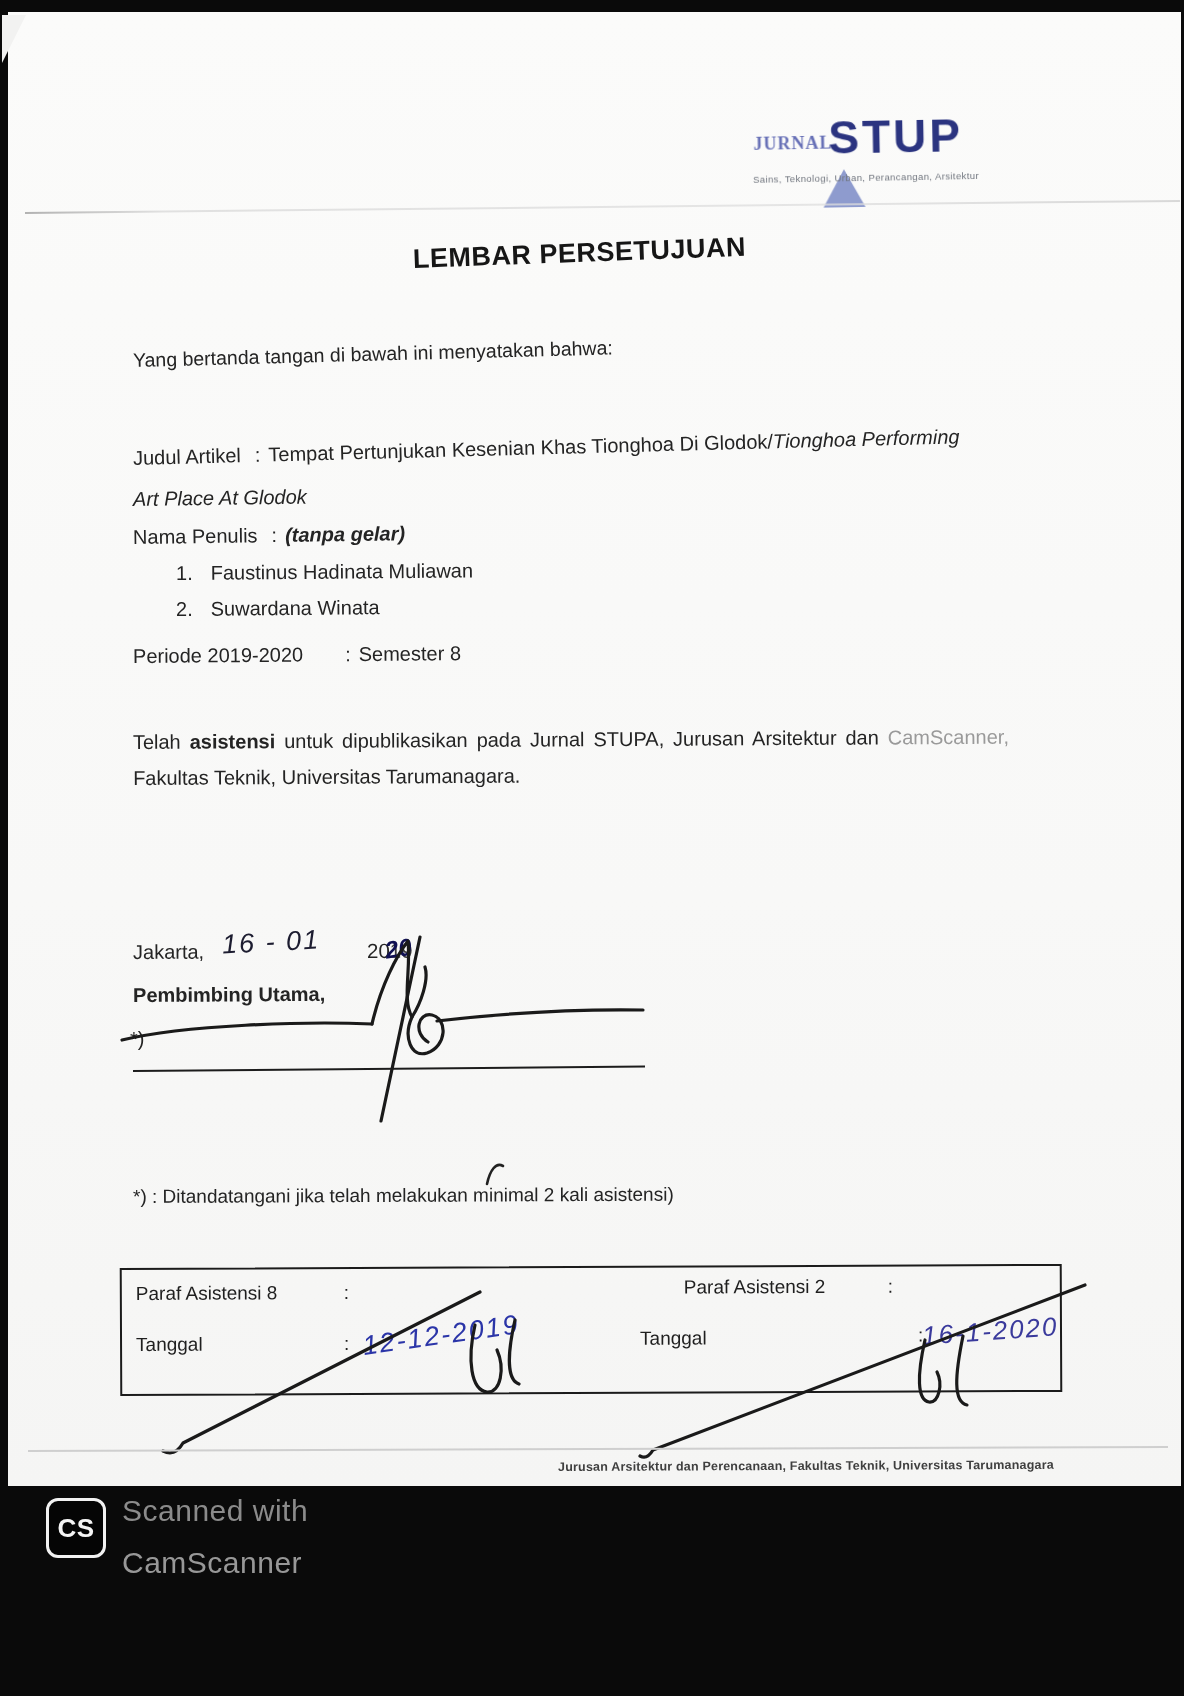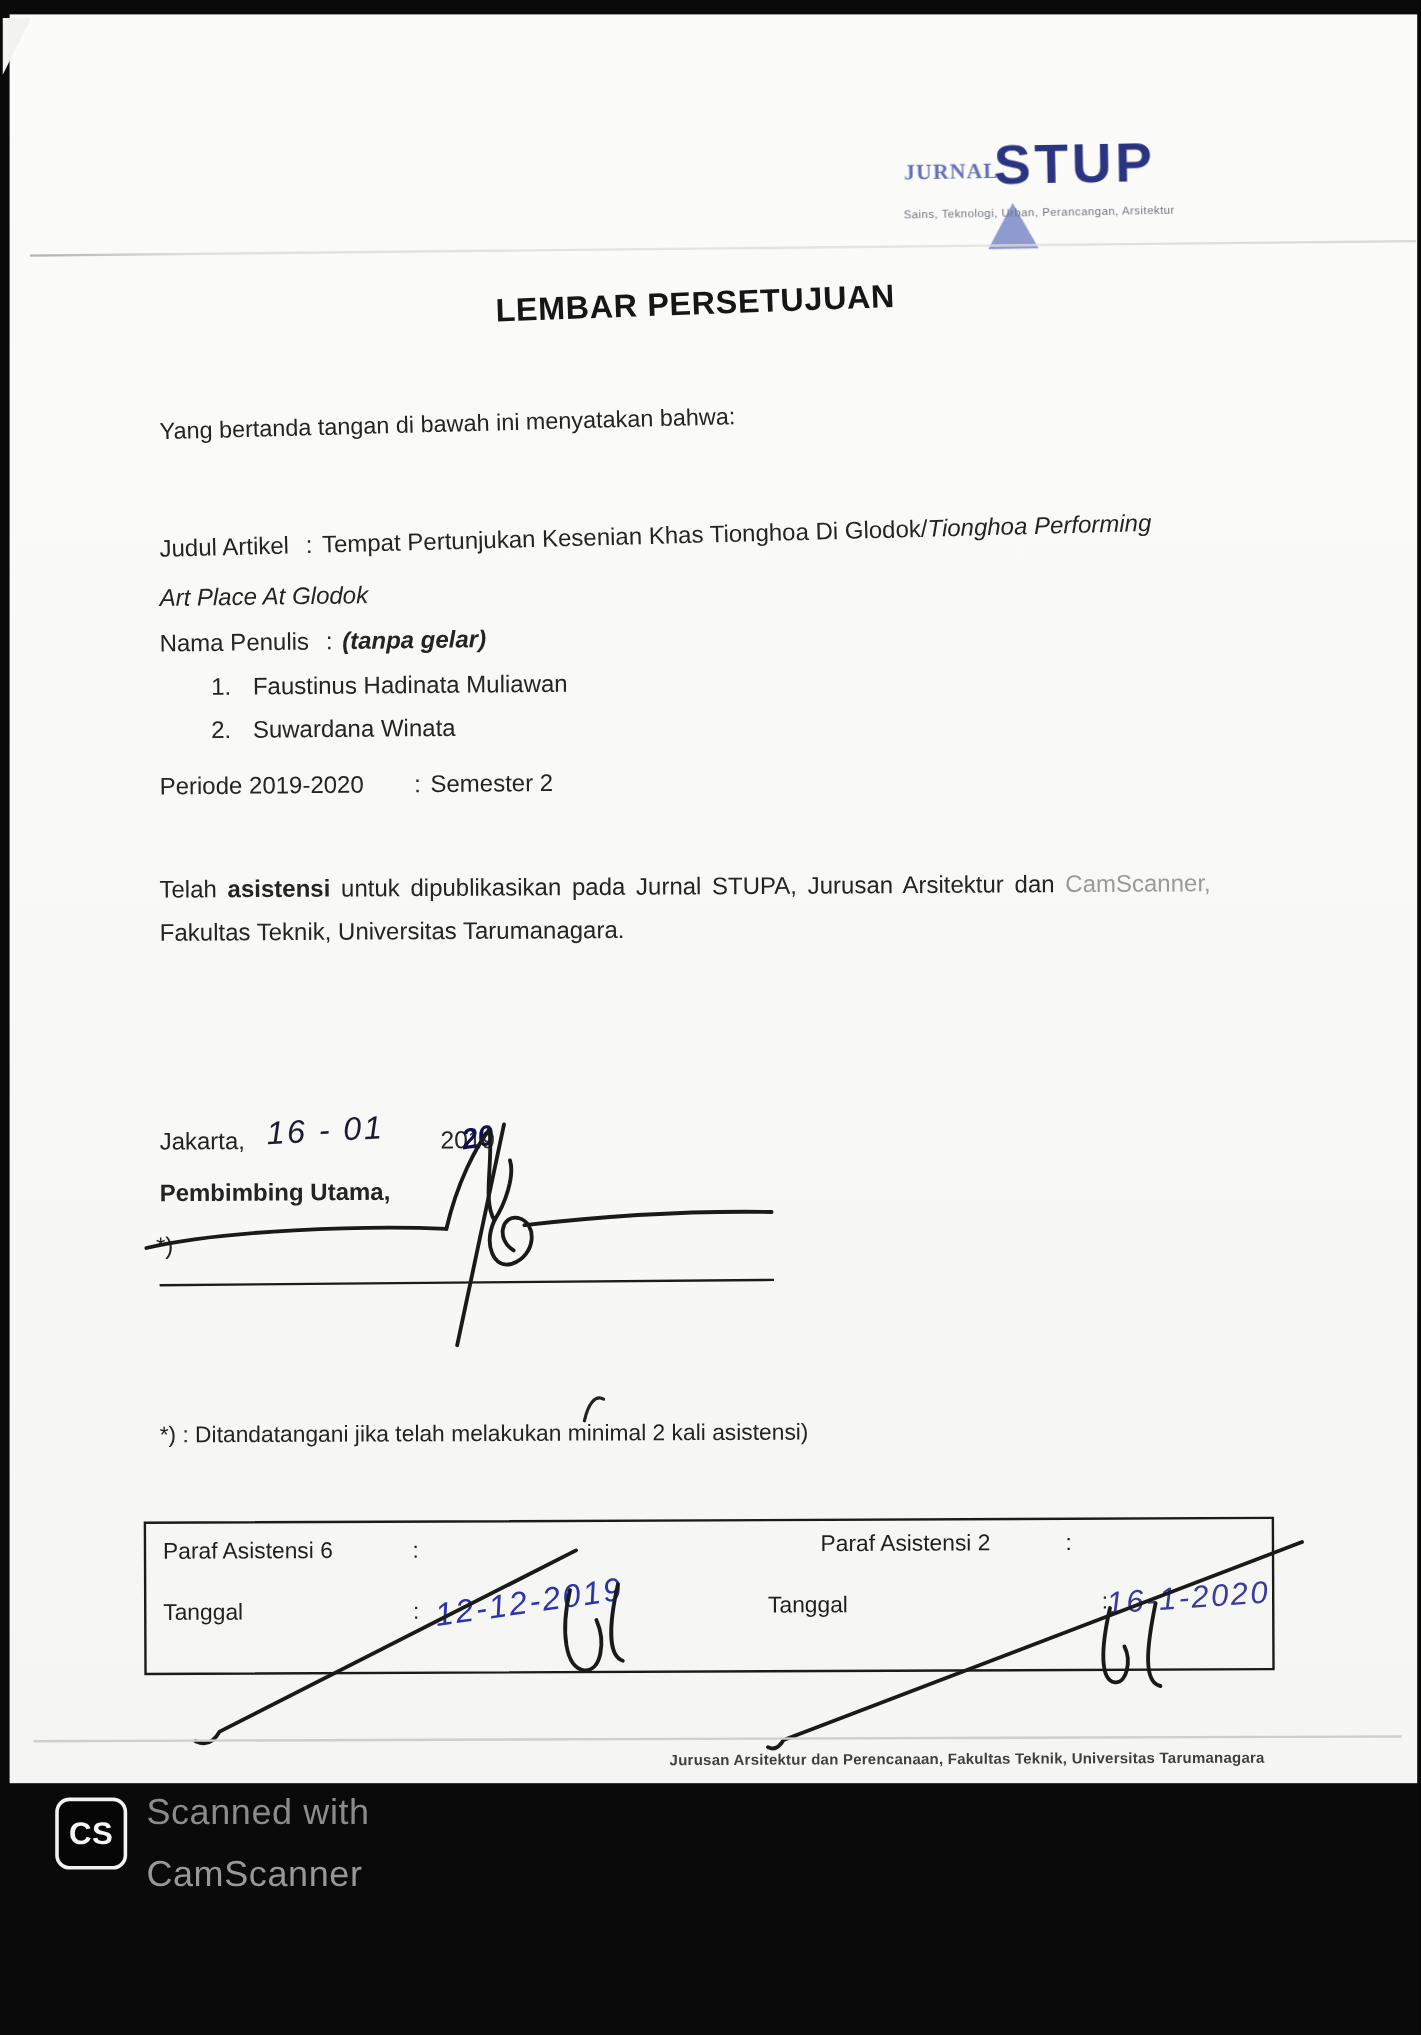--- a/index.html
+++ b/index.html
@@ -92,21 +92,21 @@
     </div>
 
     <div class="abs body-line tilt-d" style="left:176px;top:562px;">
       <span>1.</span><span style="margin-left:18px;">Faustinus Hadinata Muliawan</span>
     </div>
     <div class="abs body-line tilt-d" style="left:176px;top:598px;">
       <span>2.</span><span style="margin-left:18px;">Suwardana Winata</span>
     </div>
 
     <div class="abs body-line tilt-d" style="left:133px;top:645px;">
-      <span>Periode 2019-2020</span><span style="margin-left:42px;">:</span><span class="val-gap">Semester 2</span>
+      <span>Periode 2019-2020</span><span style="margin-left:42px;">:</span><span class="val-gap">Semester 8</span>
     </div>
 
     <div class="abs para tilt-e" style="left:133px;top:724px;">
       <div class="j">
         <span>Telah</span>
         <span class="bold">asistensi</span>
         <span>untuk dipublikasikan pada Jurnal STUPA, Jurusan Arsitektur dan</span>
         <span class="faded">CamScanner,</span>
       </div>
       <div>Fakultas Teknik, Universitas Tarumanagara.</div>
@@ -129,21 +129,21 @@
       <path class="pen" d="M 322 96 C 400 87, 470 84, 528 85"></path>
     </svg>
     <div class="abs sig-underline" style="left:133px;top:1070px;width:512px;"></div>
 
     <svg class="abs" style="left:482px;top:1158px;" width="26" height="30" viewBox="0 0 26 30">
       <path class="pen-thin" d="M 5 26 C 8 12, 14 4, 21 8"></path>
     </svg>
     <div class="abs sm-line tilt-f" style="left:133px;top:1186px;font-size:19px;">*) : Ditandatangani jika telah melakukan minimal 2 kali asistensi)</div>
 
     <div class="abs ftable tilt-f" style="left:120px;top:1268px;">
-      <span class="abs cell-txt" style="left:14px;top:13px;">Paraf Asistensi 6</span>
+      <span class="abs cell-txt" style="left:14px;top:13px;">Paraf Asistensi 8</span>
       <span class="abs cell-txt" style="left:222px;top:13px;">:</span>
       <span class="abs cell-txt" style="left:518px;top:9px;margin-left:44px;">Paraf Asistensi 2</span>
       <span class="abs cell-txt" style="left:766px;top:9px;">:</span>
       <span class="abs cell-txt" style="left:14px;top:64px;">Tanggal</span>
       <span class="abs cell-txt" style="left:222px;top:64px;">:</span>
       <span class="abs cell-txt" style="left:518px;top:60px;">Tanggal</span>
       <span class="abs cell-txt" style="left:796px;top:58px;">:</span>
     </div>
 
     <div class="abs hand hand-blue" style="left:362px;top:1320px;font-size:27px;transform:rotate(-8deg);">12-12-2019</div>

